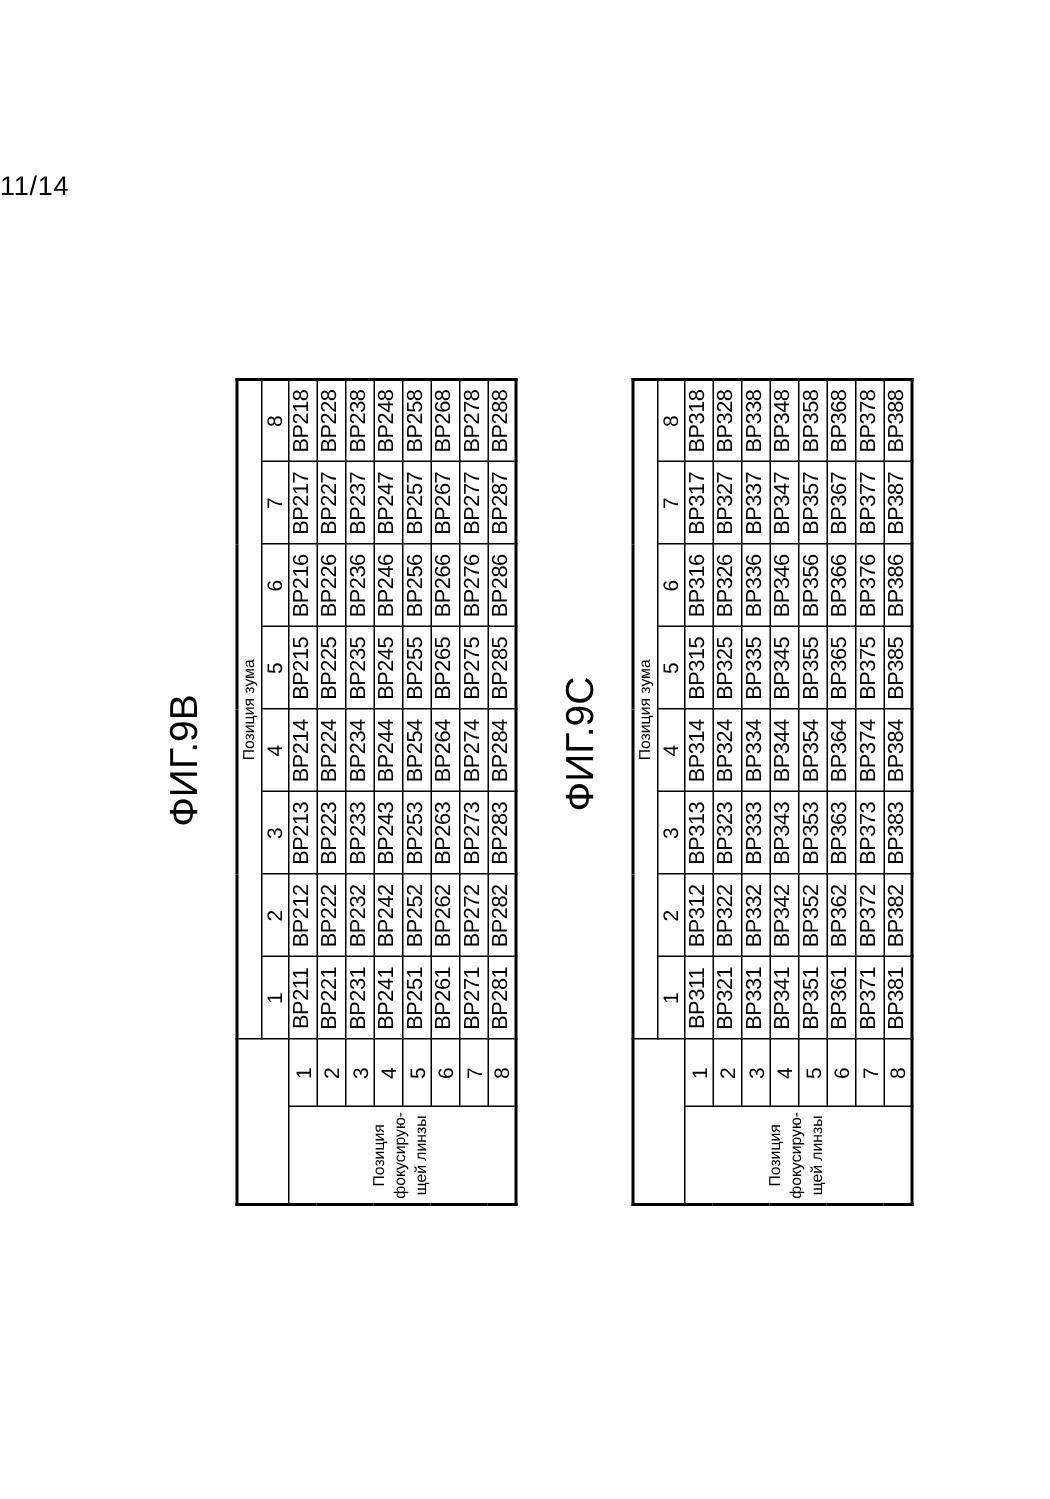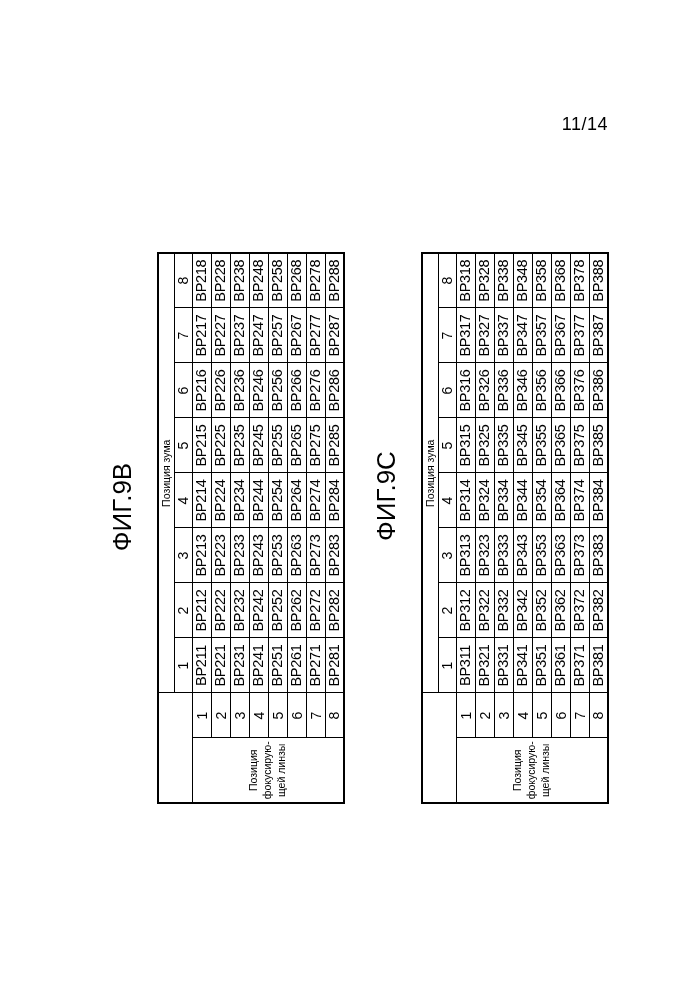--- a/index.html
+++ b/index.html
@@ -7,21 +7,21 @@
     width: 700px; height: 999px;
     background: #ffffff;
     position: relative;
     overflow: hidden;
     font-family: "Liberation Sans", sans-serif;
     color: #000;
   }
   .page-number {
     position: absolute;
     top: 114px; left: 0; width: 608px;
-    text-align: right;
+    text-align: left;
     font-size: 18px;
     letter-spacing: 0.5px;
   }
   
   .fig-rotated {
     position: absolute;
     left: 80px; top: 279px;
     width: 550px; height: 500px;
     transform: rotate(-90deg);
   }

